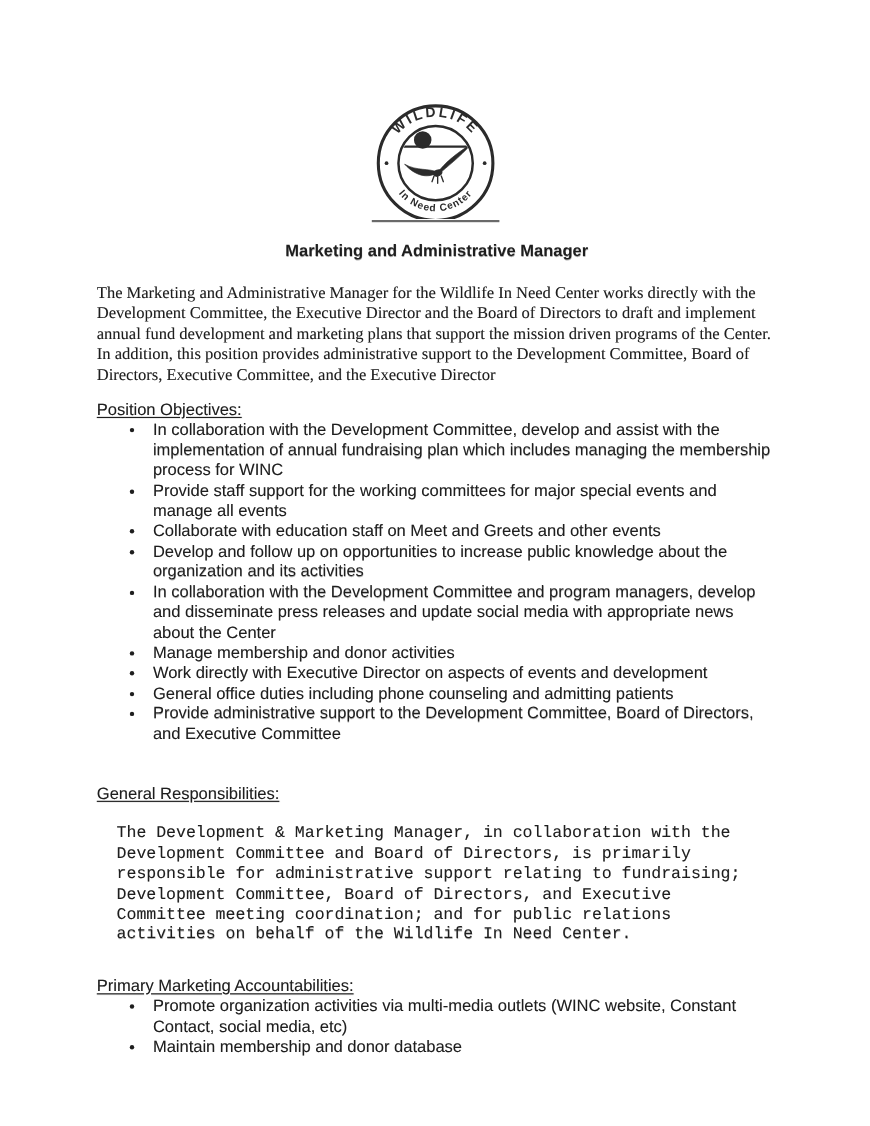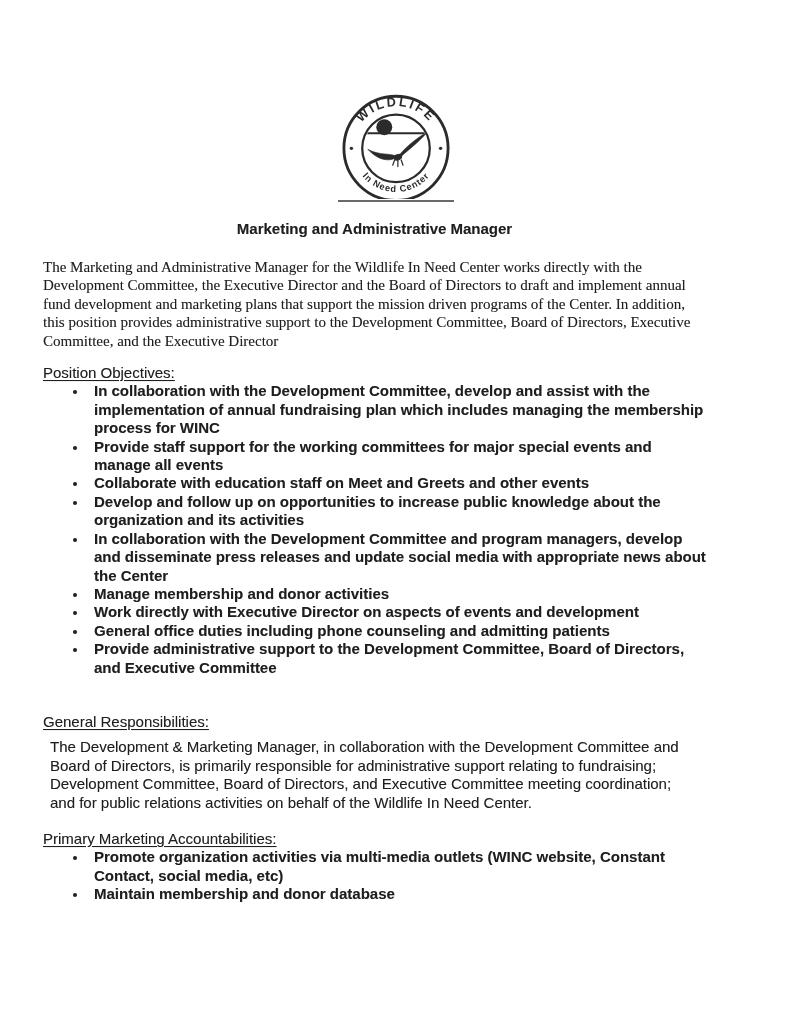--- a/index.html
+++ b/index.html
@@ -28,21 +28,21 @@
     fill: #2b2b2b;
   }
   .arc-top-text { font-size: 13.5px; letter-spacing: 2.6px; }
   .arc-bottom-text { font-size: 9.8px; letter-spacing: 0.9px; }
   .logo-rule {
     width: 116px; height: 0;
     border-top: 2px solid #6a6a6a;
     margin: 1px auto 0 auto;
   }
   .content {
-    padding: 0 85px 0 43px; 
+    padding: 0 85px 0 88px; 
     font-size: 15px;
     line-height: 18.4px;
     text-shadow: 0.2px 0.2px 0 rgba(30,30,30,0.35);
   }
   .doc-title {
     margin: 18px 0 0 0;
     text-align: center;
     font-size: 15px;
     font-weight: bold;
     line-height: 18px;
@@ -50,26 +50,25 @@
   .intro { margin: 20px 0 0 0; font-family: Liberation Serif, serif; }
   .section-heading {
     margin: 14px 0 0 0;
     font-size: 15px;
     font-weight: normal;
     text-decoration: underline;
     text-underline-offset: 2px;
     line-height: 18.4px;
   }
   .section-heading.gr { margin-top: 36px; }
-  .section-heading.pm { margin-top: 18px; }
-  .section-body { margin: 7px; }
+  .section-heading.pm { margin-top: 28px; }
+  .section-body { margin: 18px; font-family: Liberation Mono, monospace; }
   ul.bullets {
     margin: 0; padding: 0 0 0 45px;
     list-style: disc outside;
-    font-weight: bold;
   }
   ul.bullets li { margin: 0; padding: 0 0 0 6px; }
   ul.bullets li::marker { color: #1e1e1e; font-size: 13px; }
 </style>
 </head>
 <body>
 
 <div class="page">
 
   <div class="logo-block">

